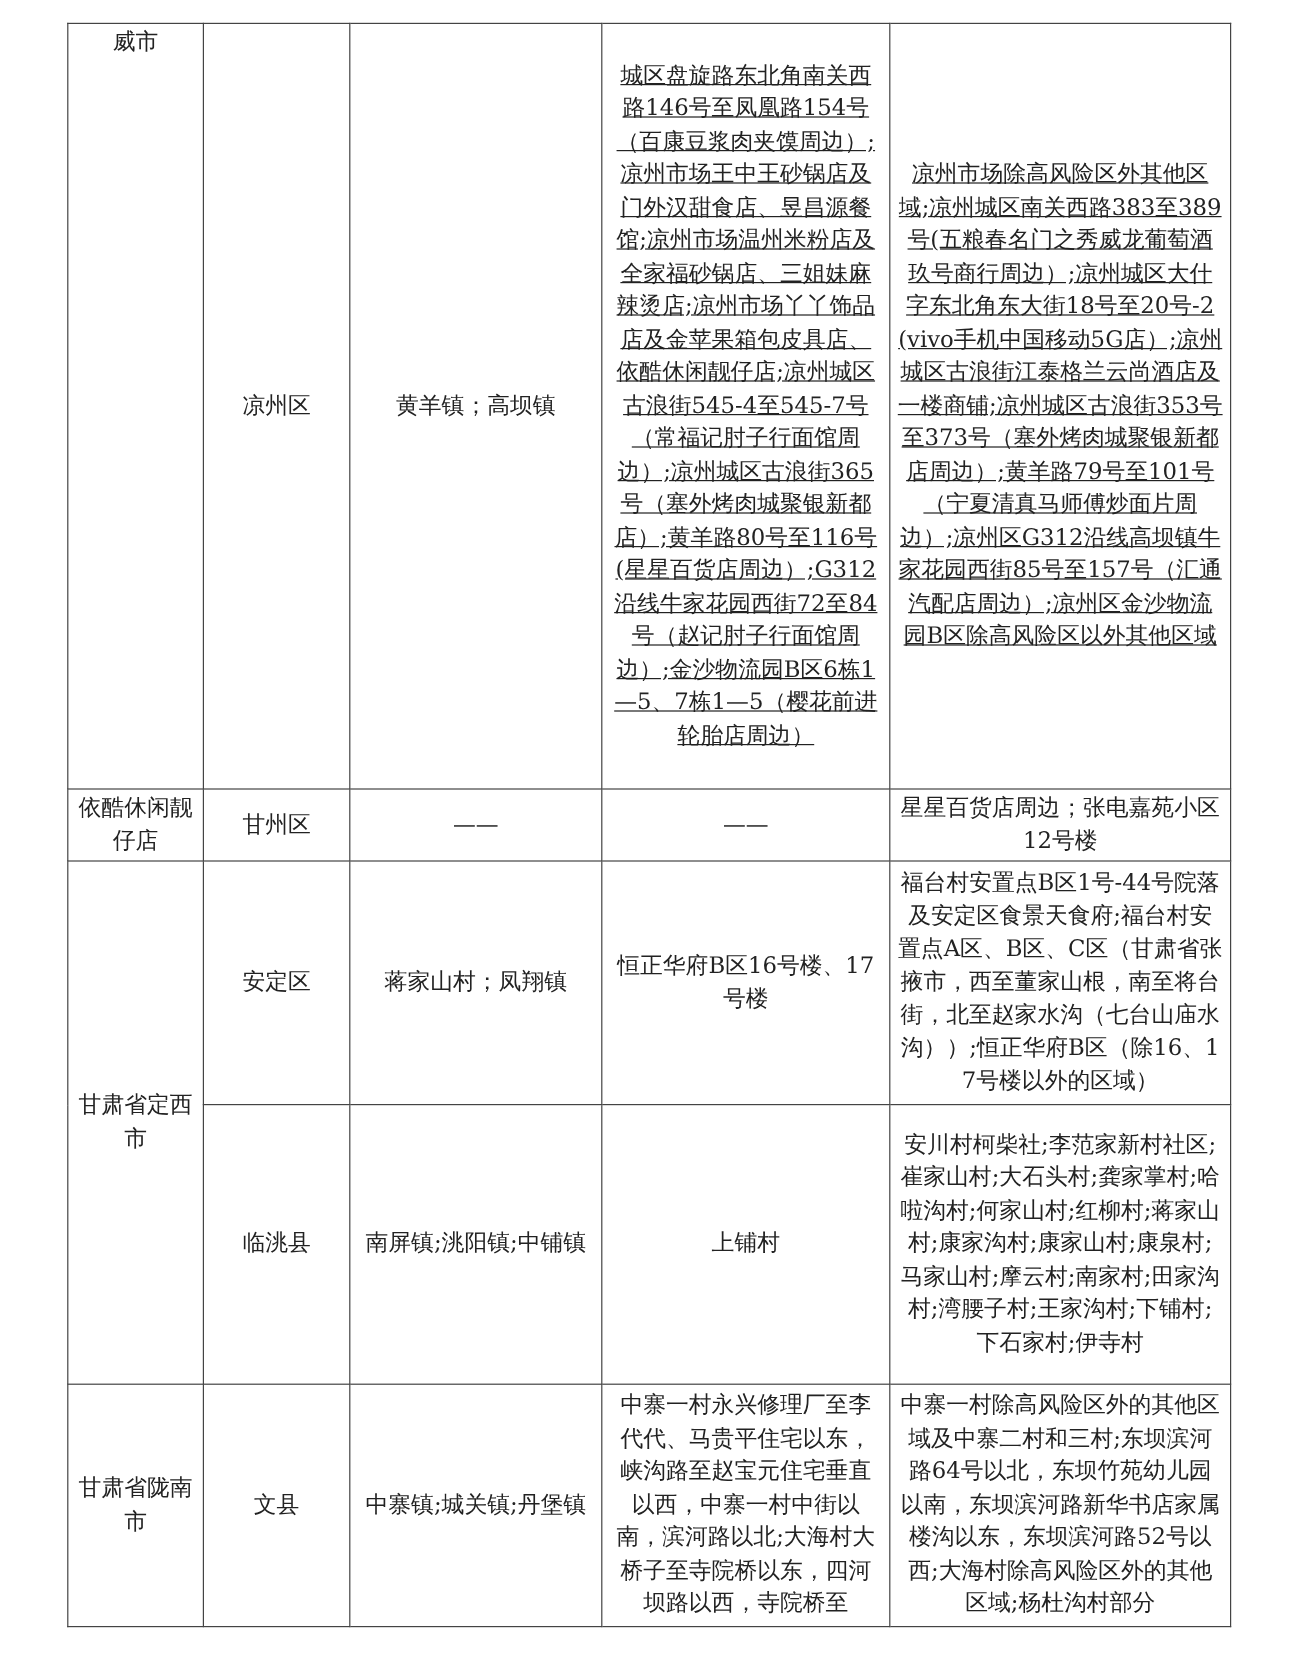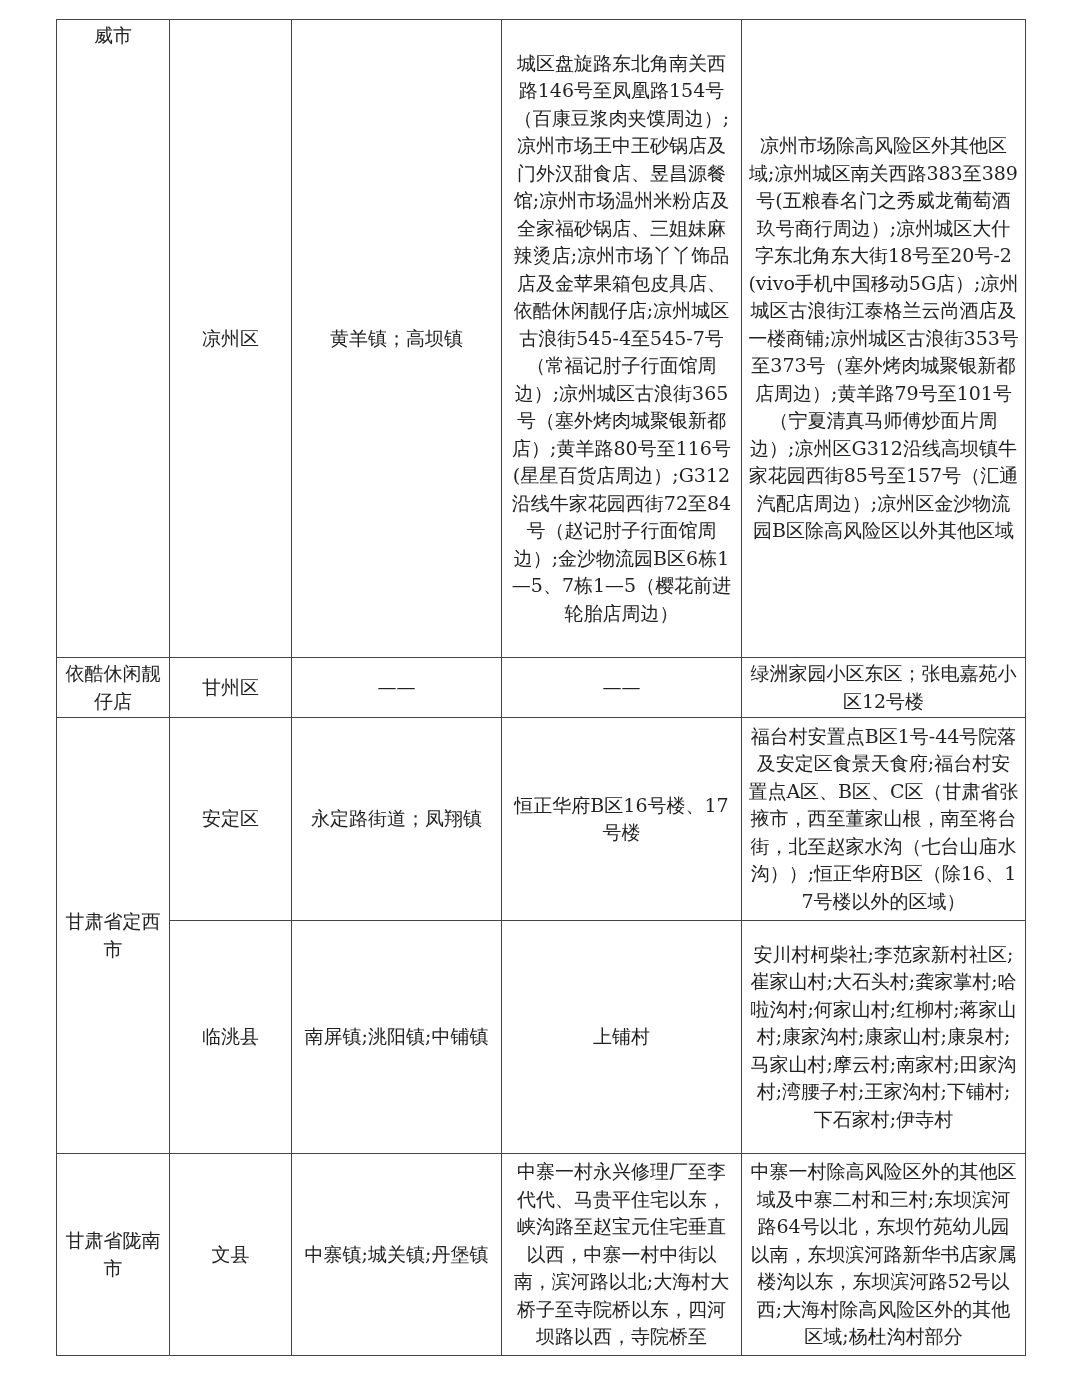--- a/index.html
+++ b/index.html
@@ -15,21 +15,21 @@
     }
     td.c-city.top { vertical-align: top; padding-top: 2px; }
     col.c1 { width: 113px; } col.c2 { width: 122px; } col.c3 { width: 210px; }
     col.c4 { width: 240px; } col.c5 { width: 284px; }
     tr.r-liangzhou { height: 638px; }
     tr.r-ganzhou { height: 60px; }
     tr.r-anding { height: 203px; }
     tr.r-lintao { height: 233px; }
     tr.r-wenxian { height: 202px; }
     td.txt-high { padding: 0 8px; }
-    td.dense { line-height: 29.5px; }
+    td.dense { line-height: 29.5px; text-decoration: underline; }
   </style>
 </head>
 <body>
 
 <table class="risk-table">
   <colgroup>
     <col class="c1">
       <col class="c2">
       <col class="c3">
       <col class="c4">
@@ -41,26 +41,26 @@
       <td>凉州区</td>
       <td>黄羊镇；高坝镇</td>
       <td class="txt-high dense">城区盘旋路东北角南关西路146号至凤凰路154号（百康豆浆肉夹馍周边）;凉州市场王中王砂锅店及门外汉甜食店、昱昌源餐馆;凉州市场温州米粉店及全家福砂锅店、三姐妹麻辣烫店;凉州市场丫丫饰品店及金苹果箱包皮具店、依酷休闲靓仔店;凉州城区古浪街545-4至545-7号（常福记肘子行面馆周边）;凉州城区古浪街365号（塞外烤肉城聚银新都店）;黄羊路80号至116号(星星百货店周边）;G312沿线牛家花园西街72至84号（赵记肘子行面馆周边）;金沙物流园B区6栋1—5、7栋1—5（樱花前进轮胎店周边）</td>
       <td class="txt-high dense">凉州市场除高风险区外其他区域;凉州城区南关西路383至389号(五粮春名门之秀威龙葡萄酒玖号商行周边）;凉州城区大什字东北角东大街18号至20号-2(vivo手机中国移动5G店）;凉州城区古浪街江泰格兰云尚酒店及一楼商铺;凉州城区古浪街353号至373号（塞外烤肉城聚银新都店周边）;黄羊路79号至101号（宁夏清真马师傅炒面片周边）;凉州区G312沿线高坝镇牛家花园西街85号至157号（汇通汽配店周边）;凉州区金沙物流园B区除高风险区以外其他区域</td>
     </tr>
     <tr class="r-ganzhou">
       <td>依酷休闲靓仔店</td>
       <td>甘州区</td>
       <td>——</td>
       <td>——</td>
-      <td>绿洲家园小区东区；张电嘉苑小区12号楼</td>
+      <td>星星百货店周边；张电嘉苑小区12号楼</td>
     </tr>
     <tr class="r-anding">
       <td rowspan="2">甘肃省定西市</td>
       <td>安定区</td>
-      <td>永定路街道；凤翔镇</td>
+      <td>蒋家山村；凤翔镇</td>
       <td>恒正华府B区16号楼、17号楼</td>
       <td class="txt-high">福台村安置点B区1号-44号院落及安定区食景天食府;福台村安置点A区、B区、C区（甘肃省张掖市，西至董家山根，南至将台街，北至赵家水沟（七台山庙水沟））;恒正华府B区（除16、17号楼以外的区域）</td>
     </tr>
     <tr class="r-lintao">
       <td>临洮县</td>
       <td>南屏镇;洮阳镇;中铺镇</td>
       <td>上铺村</td>
       <td class="txt-high">安川村柯柴社;李范家新村社区;崔家山村;大石头村;龚家掌村;哈啦沟村;何家山村;红柳村;蒋家山村;康家沟村;康家山村;康泉村;马家山村;摩云村;南家村;田家沟村;湾腰子村;王家沟村;下铺村;下石家村;伊寺村</td>
     </tr>
     <tr class="r-wenxian">

